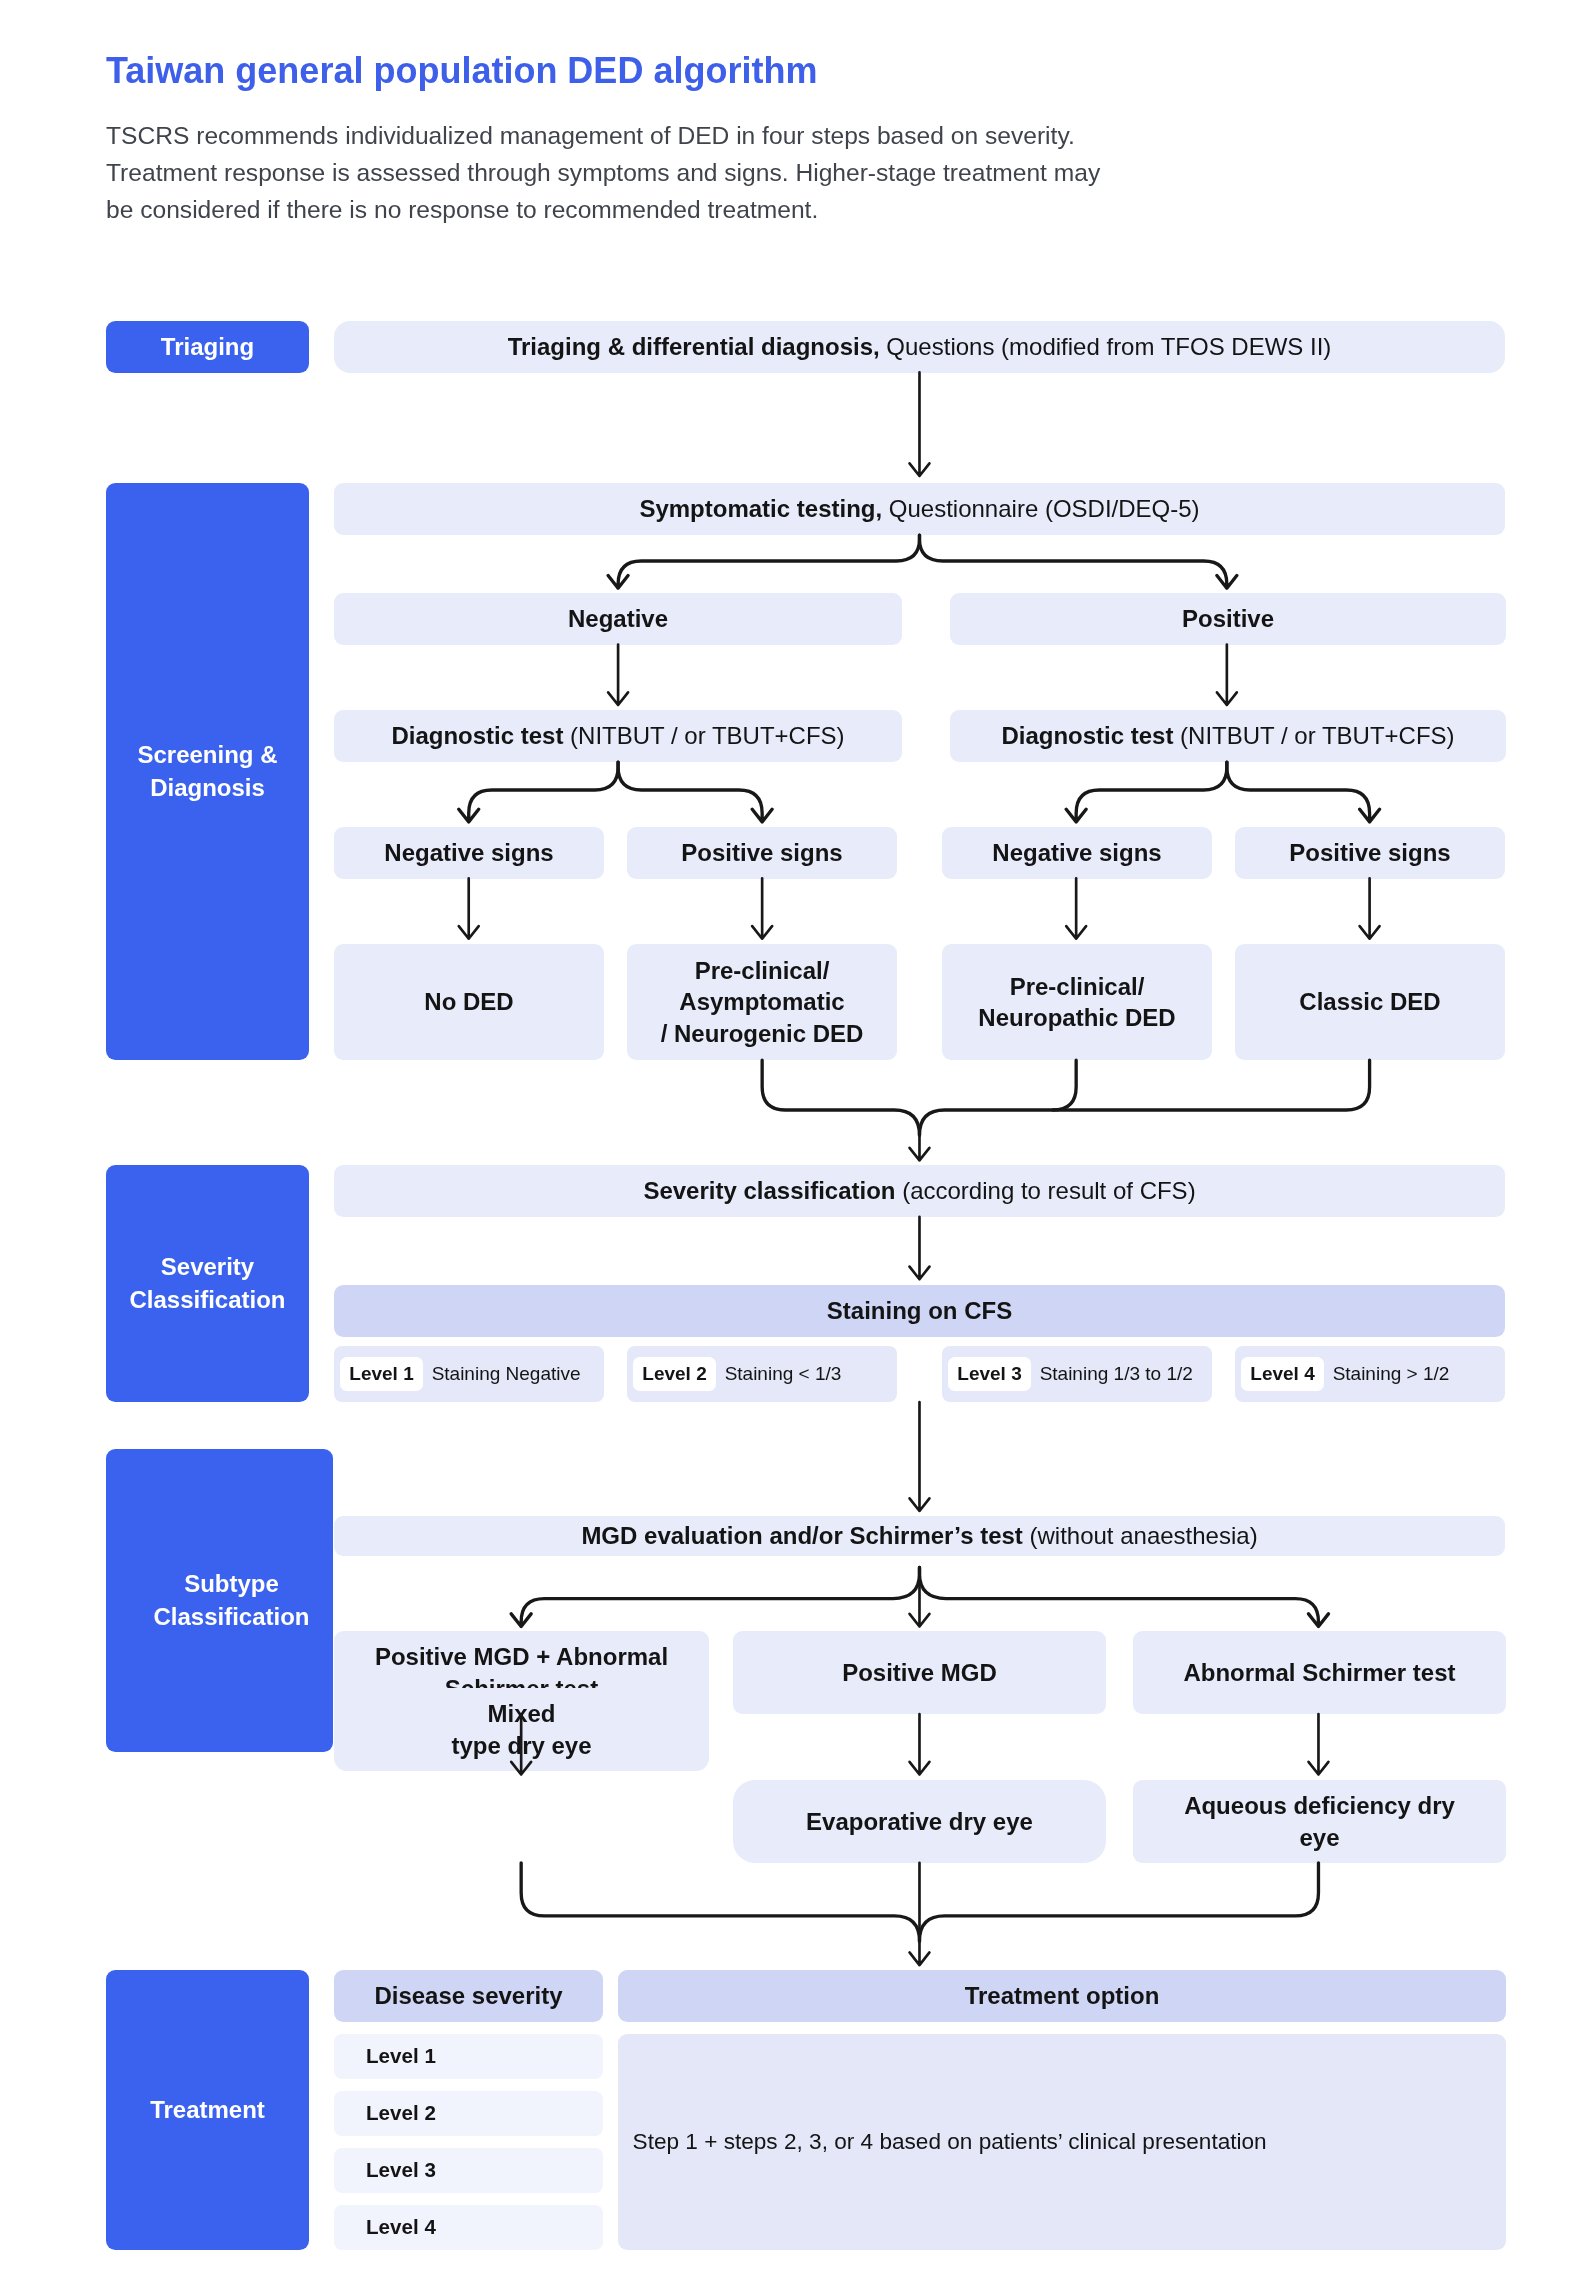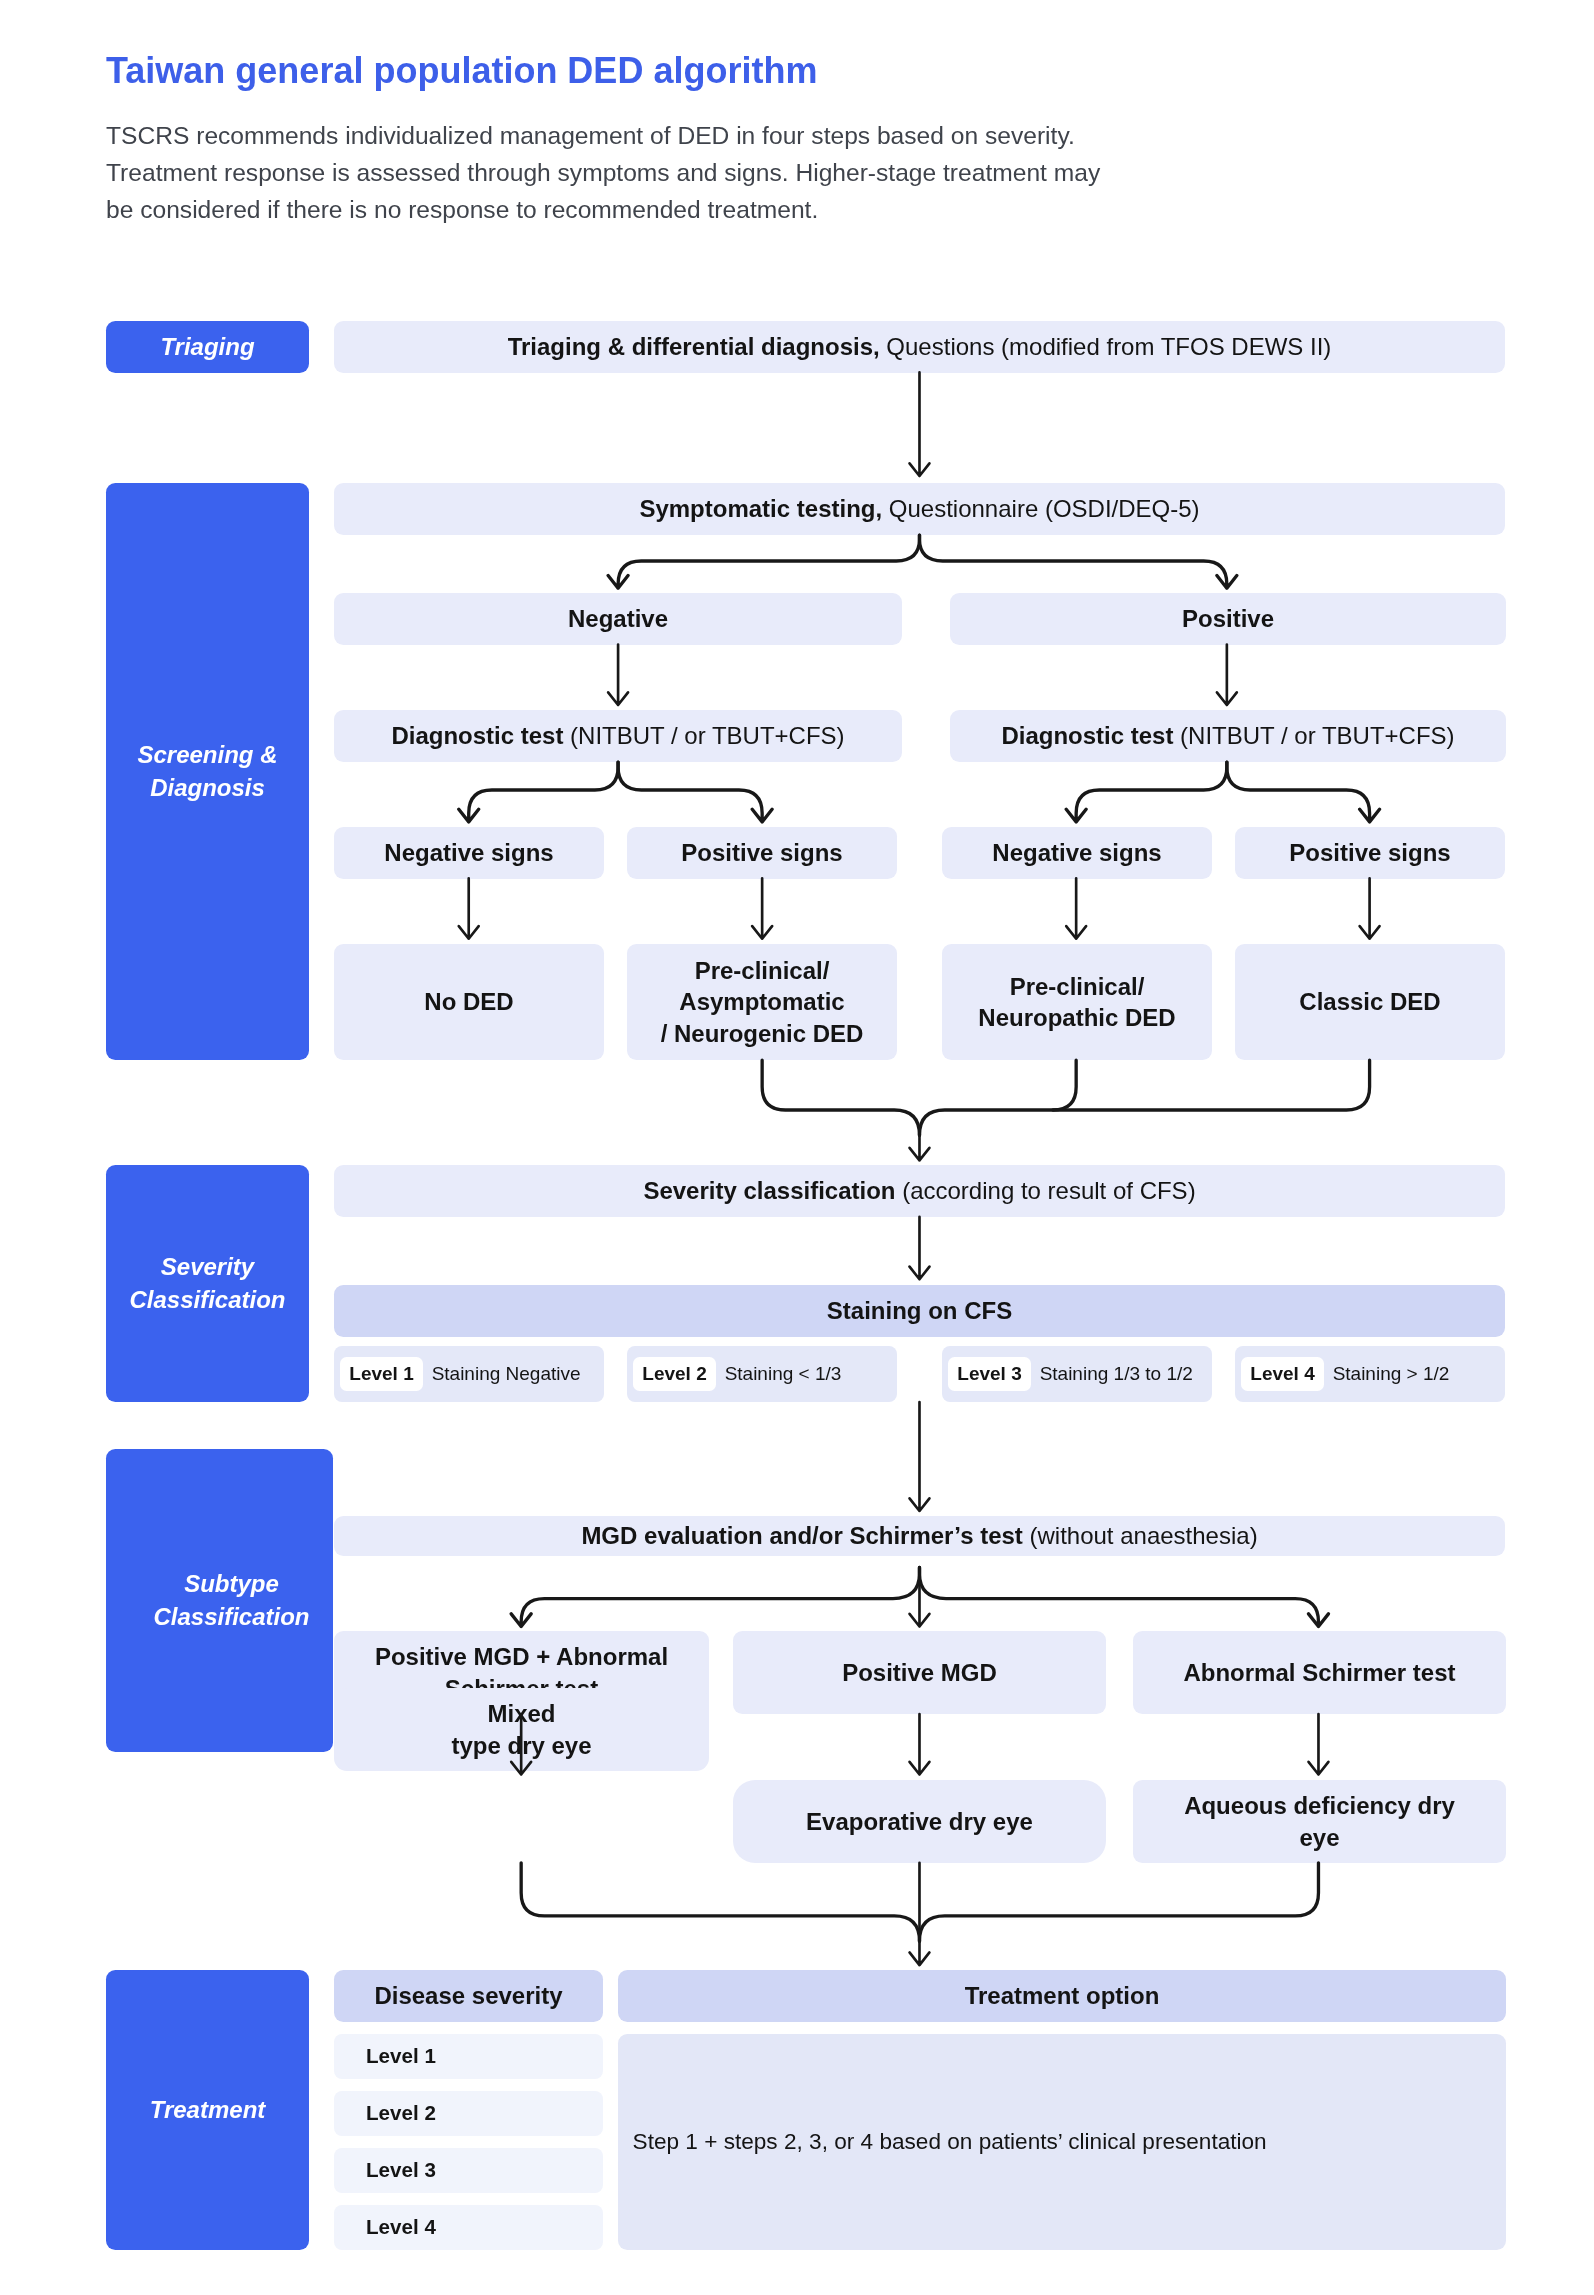--- a/index.html
+++ b/index.html
@@ -22,21 +22,21 @@
     font-size:36px;font-weight:bold;color:var(--title_blue);letter-spacing:0;
   }
   .intro{
     position:absolute;left:106px;top:117px;margin:0;width:1129px;
     font-size:24.6px;line-height:37px;color:#3f434b;white-space:pre-line;
   }
   .stage{
     position:absolute;left:106px;width:203px;
     background:var(--accent_blue);border-radius:9.3px;
     display:flex;align-items:center;justify-content:center;text-align:center;
-    color:#ffffff;font-weight:bold;font-size:24px;line-height:1.35;white-space:pre-line;font-style:italic;
+    color:#ffffff;font-weight:bold;font-size:24px;line-height:1.35;white-space:pre-line;
   }
   .box{
     position:absolute;border-radius:9.3px;background:var(--box_light);
     display:flex;align-items:center;justify-content:center;text-align:center;
     font-size:24px;line-height:1.3;white-space:pre-line;
   }
   .box b{font-weight:bold;}
   .box.bold{font-weight:bold;}
   .box.medium{background:var(--box_medium);font-weight:bold;}
   .box.levelbox{
@@ -71,21 +71,21 @@
 
   <div class="stage" style="top:321px;height:52px;">Triaging</div>
   <div class="stage" style="top:483px;height:577px;">Screening &amp;
 Diagnosis</div>
   <div class="stage" style="top:1165px;height:237px;">Severity
 Classification</div>
   <div class="stage" style="top:1449px;height:303px;padding-left:24px;">Subtype
 Classification</div>
   <div class="stage" style="top:1970px;height:280px;">Treatment</div>
 
-  <div class="box" style="left:334px;top:321px;width:1171px;height:52px;">
+  <div class="box" style="left:334px;top:321px;width:1171px;height:52px;border-radius:16px;">
     <div><b>Triaging &amp; differential diagnosis,</b><span> Questions (modified from TFOS DEWS II)</span></div>
   </div>
 
   <div class="box" style="left:334px;top:483px;width:1171px;height:52px;">
     <div><b>Symptomatic testing,</b><span> Questionnaire (OSDI/DEQ-5)</span></div>
   </div>
 
   <div class="box bold" style="left:334px;top:593px;width:568px;height:52px;">Negative</div>
   <div class="box bold" style="left:950px;top:593px;width:556px;height:52px;">Positive</div>
 

